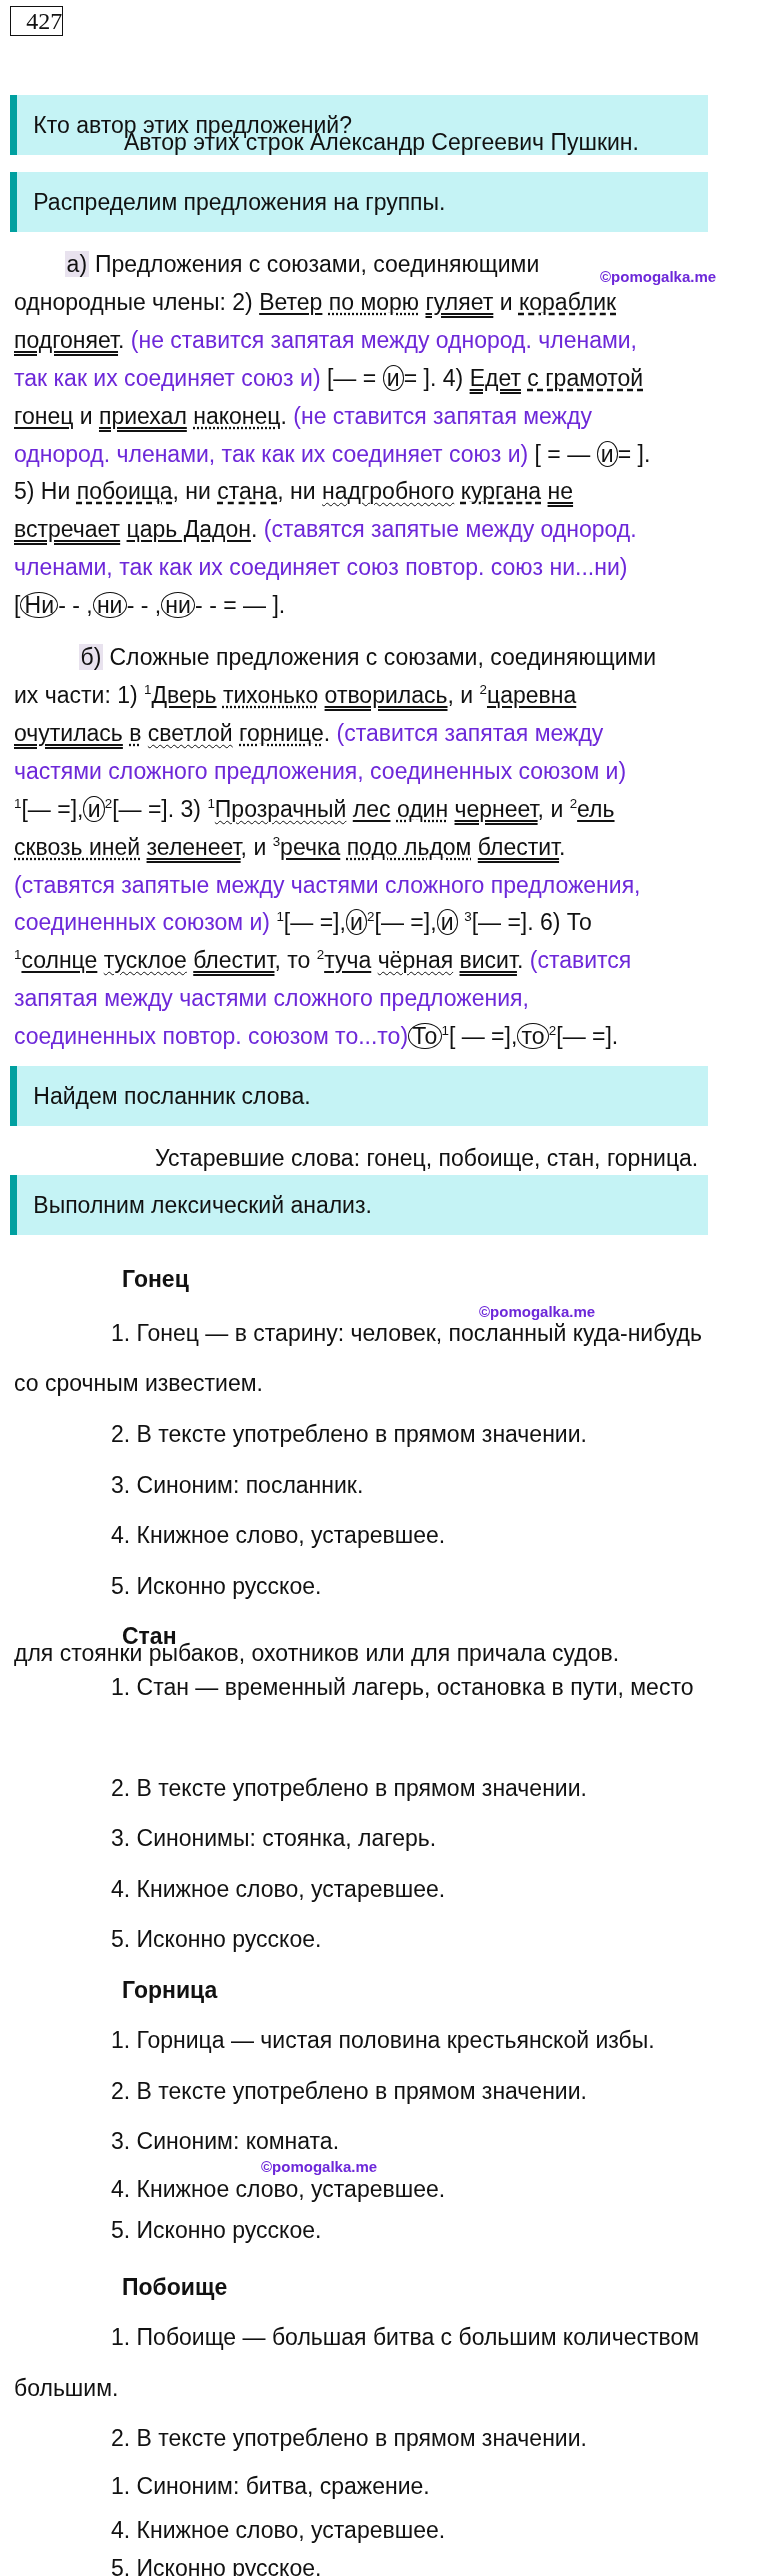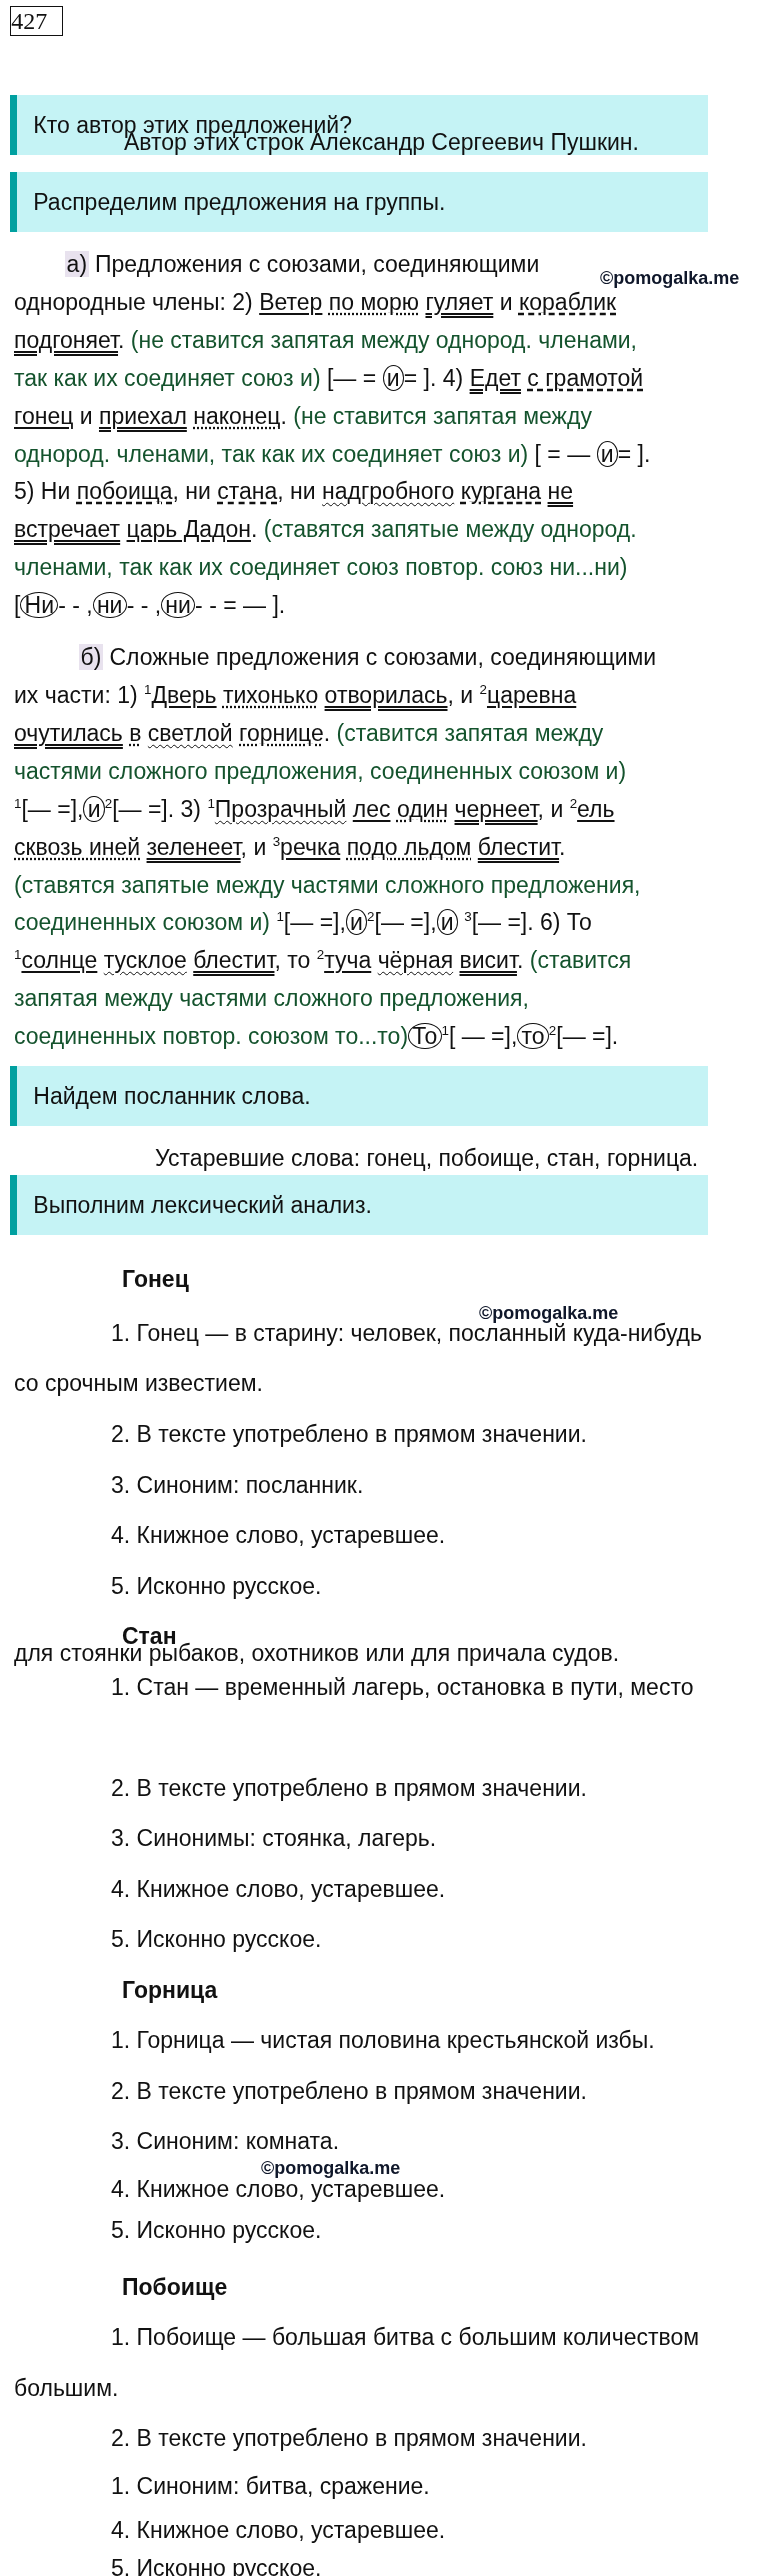--- a/index.html
+++ b/index.html
@@ -1,35 +1,35 @@
 <!DOCTYPE html>
 <html style="font-size:12.6px"><head>
 <meta charset="utf-8">
 <style>
   html, body { margin:0; padding:0; background:#ffffff; }
   body { width:758px; height:2576px; position:relative; overflow:hidden;
          font-family:"Liberation Sans", "DejaVu Sans", sans-serif; color:#111; }
   .num-box { position:absolute; left:10.3px; top:6.3px; width:51px; height:28px; border:1.6px solid #111;
-             font-family:"Liberation Serif", serif; font-size:24px; line-height:28px; text-align:left; }
+             font-family:"Liberation Serif", serif; font-size:24px; line-height:28px; text-align:right; }
   .banner { position:absolute; left:10.3px; width:698px; height:60px; background:#C5F3F5;
             border-left:7px solid #00A0A0; box-sizing:border-box; padding-left:16px;
             font-size:23px; line-height:60px; color:#111; }
   .line { position:absolute; font-size:23px; white-space:nowrap; left:14px; }
   .ind { left:65px; }
   .ind2 { left:111px; }
-  .gray { color:#14532d; }
+  .gray { color:#6d28d9; }
   b { font-weight:normal; }
   .u1 { text-decoration:underline; text-decoration-thickness:1.6px; text-underline-offset:3.2px;text-align:center; }
   .u2 { text-decoration:underline double; text-underline-offset:3.2px; }
   .ud { text-decoration:underline dashed; text-underline-offset:3.2px; }
   .udd { text-decoration:underline dotted; text-underline-offset:3.2px; }
   .uw { text-decoration:underline wavy; text-decoration-thickness:0.8px; text-underline-offset:3.2px; }
   .hl { background:#E8E2EE; padding:0 1.6px; }
   .circ { display:inline-block; border:1.2px solid #111; border-radius:50%; padding:0 3.2px; line-height:24px; }
-  .wm { position:absolute; font-size:18px; font-weight:bold; color:#0f172a; }
+  .wm { position:absolute; font-size:15px; font-weight:bold; color:#6d28d9; }
   sup { font-size:13.4px; }
   .title { position:absolute; left:122px; font-size:23px; font-weight:bold; }
 </style>
 </head>
 <body>
 
 <div class="num-box">427</div>
 
 <div class="banner" style="top:95px">Кто автор этих предложений?</div>
 <div class="line ind" style="top:126px;left:124px;top:129px">Автор этих строк Александр Сергеевич Пушкин.</div>

